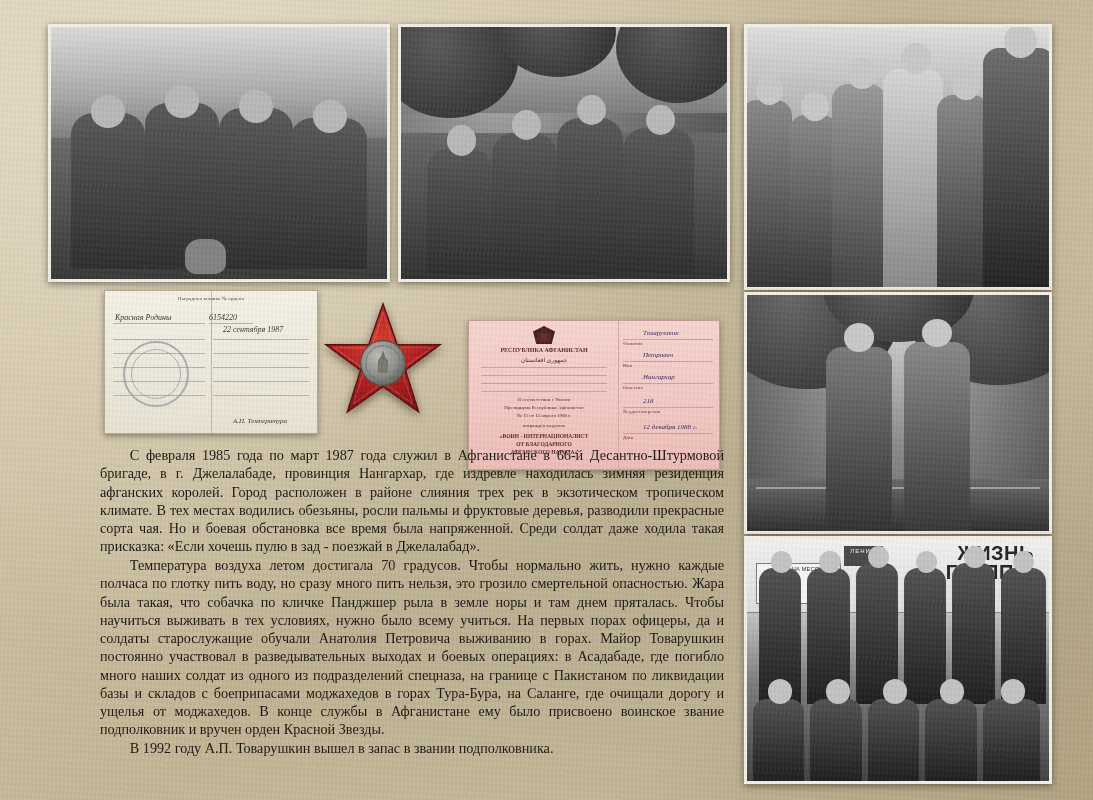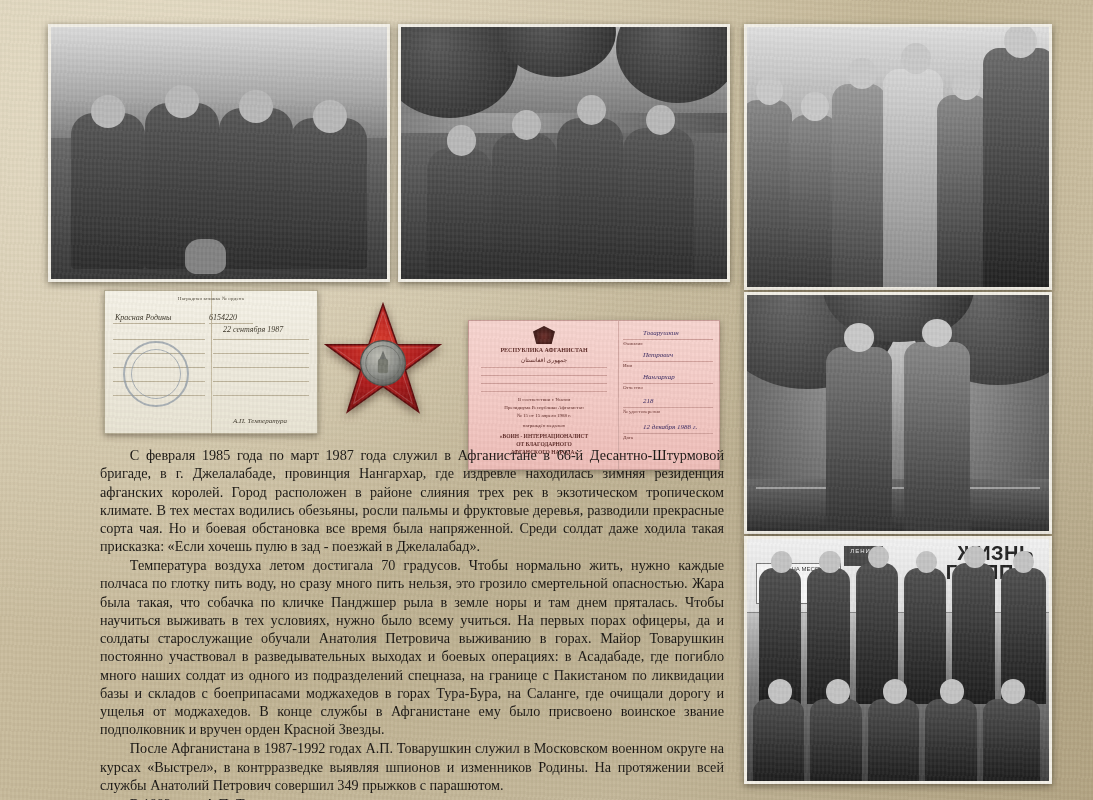--- a/index.html
+++ b/index.html
@@ -393,17 +393,16 @@
 
       <div class="cert-hand" style="left:24px; top:102px;text-align:center;">12 декабря 1988 г.</div>
       <div class="cert-lbl" style="left:4px;  top:114px;">Дата</div>
       <div class="cert-rule" style="left:4px; right:6px; top:112px;"></div>
     </div>
   </div>
 
   <div id="memoir-text">
     <p>С февраля 1985 года по март 1987 года служил в Афганистане в 66-й Десантно-Штурмовой бригаде, в г. Джелалабаде, провинция Нангархар, где издревле находилась зимняя резиденция афганских королей. Город расположен в районе слияния трех рек в экзотическом тропическом климате. В тех местах водились обезьяны, росли пальмы и фруктовые деревья, разводили прекрасные сорта чая. Но и боевая обстановка все время была напряженной. Среди солдат даже ходила такая присказка: «Если хочешь пулю в зад - поезжай в Джелалабад».</p>
     <p>Температура воздуха летом достигала 70 градусов. Чтобы нормально жить, нужно каждые полчаса по глотку пить воду, но сразу много пить нельзя, это грозило смертельной опасностью. Жара была такая, что собачка по кличке Панджшер рыла в земле норы и там днем пряталась. Чтобы научиться выживать в тех условиях, нужно было всему учиться. На первых порах офицеры, да и солдаты старослужащие обучали Анатолия Петровича выживанию в горах. Майор Товарушкин постоянно участвовал в разведывательных выходах и боевых операциях: в Асадабаде, где погибло много наших солдат из одного из подразделений спецназа, на границе с Пакистаном по ликвидации базы и складов с боеприпасами моджахедов в горах Тура-Бура, на Саланге, где очищали дорогу и ущелья от моджахедов. В конце службы в Афганистане ему было присвоено воинское звание подполковник и вручен орден Красной Звезды.</p>
-    <p>После Афганистана в 1987-1992 годах А.П. Товарушкин служил в Московском военном округе на курсах «Выстрел», в контрразведке выявляя шпионов и изменников Родины. На протяжении всей службы Анатолий Петрович совершил 349 прыжков с парашютом.</p>
     <p>В 1992 году А.П. Товарушкин вышел в запас в звании подполковника.</p>
   </div>
 
 </div>
 
 </body></html>

